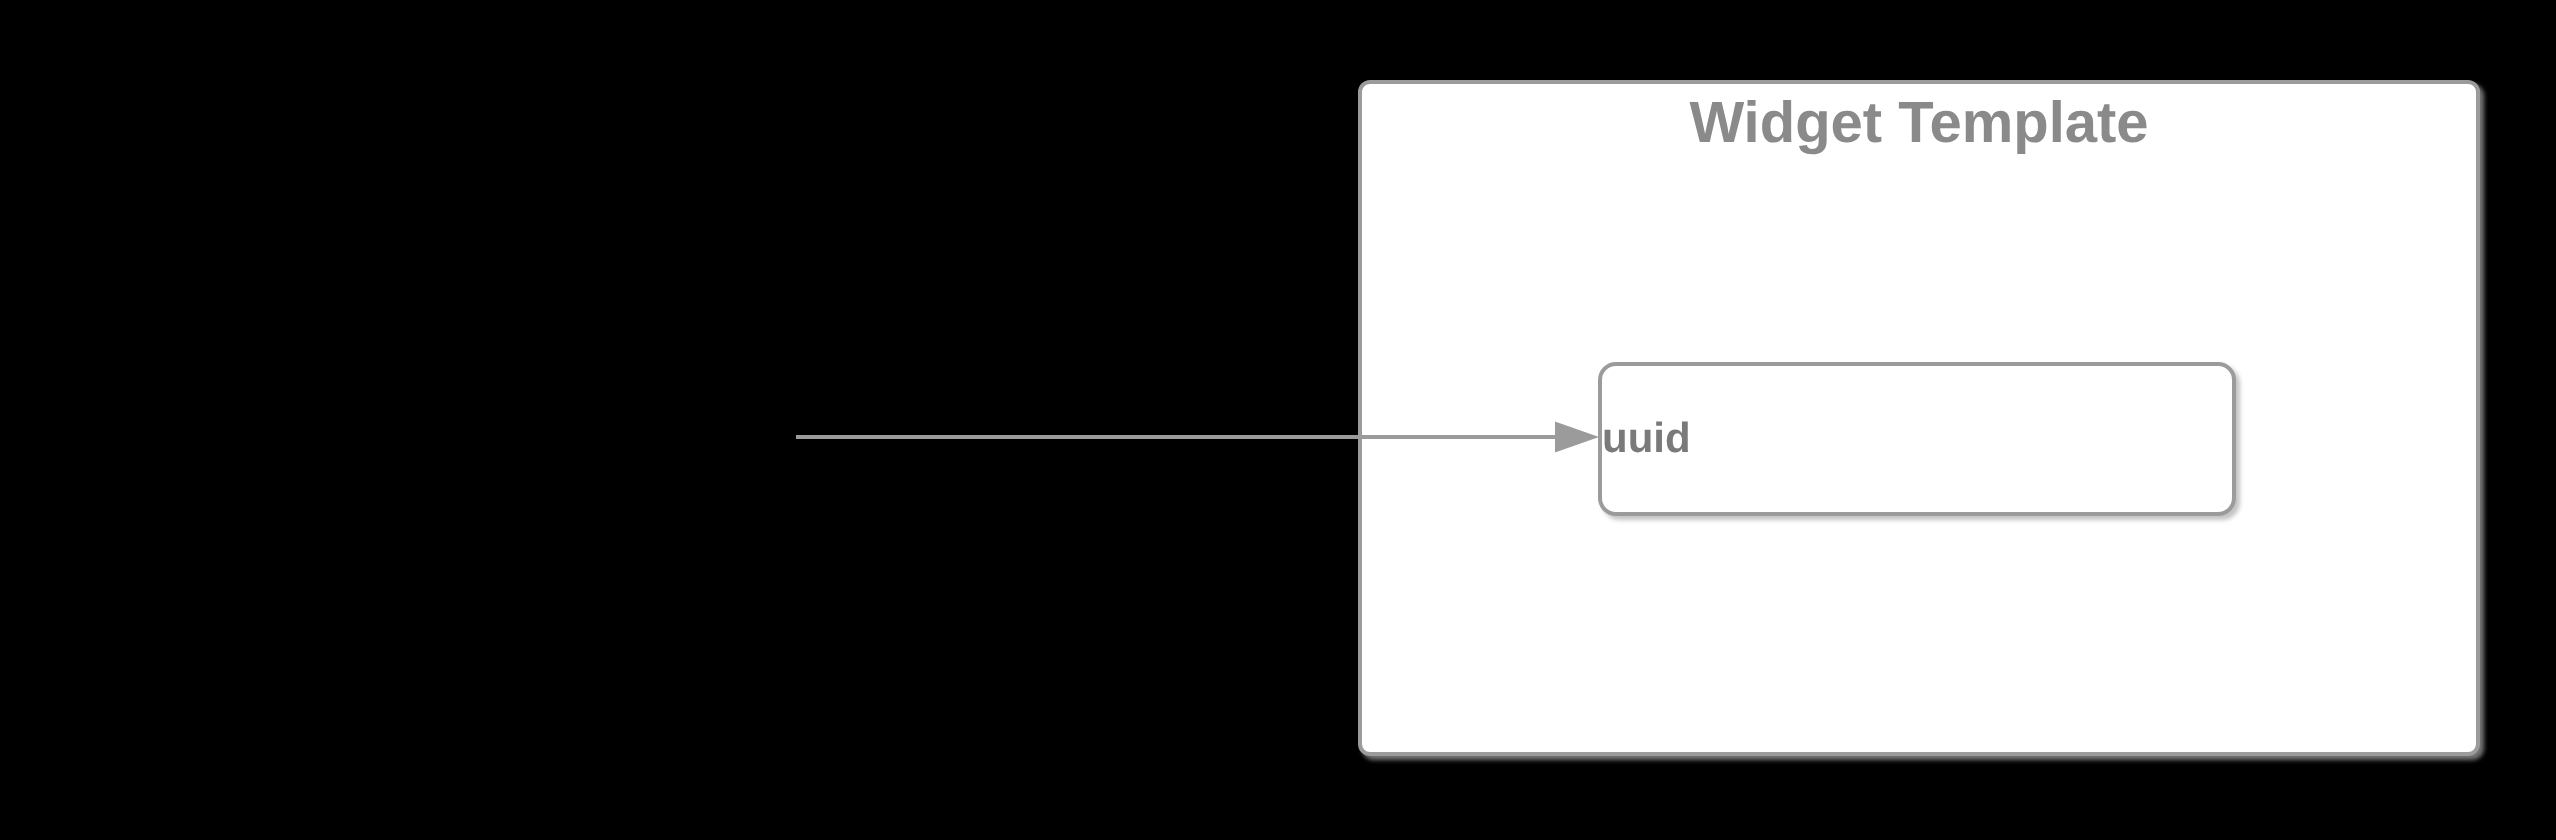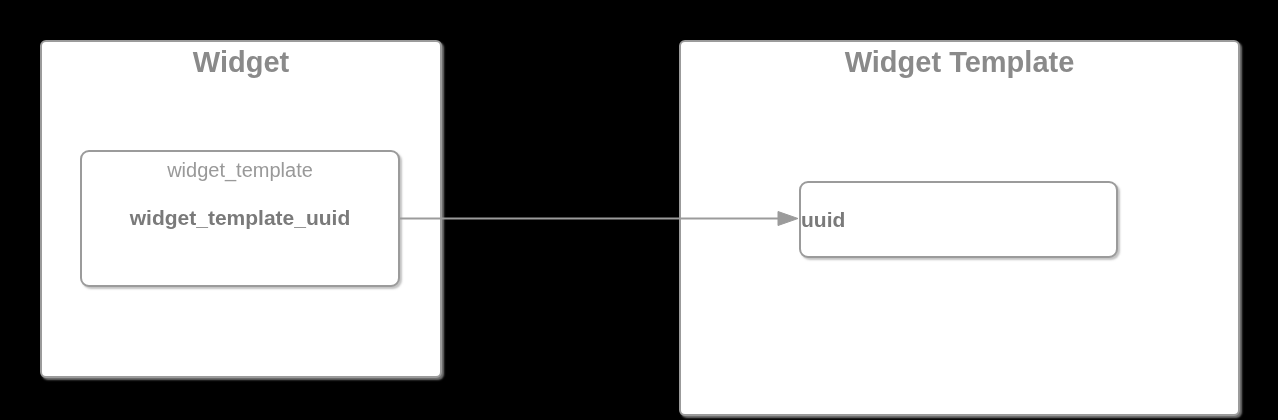--- a/index.html
+++ b/index.html
@@ -76,39 +76,31 @@
     z-index: 5;
   }
   
   #entity-widget {
     left: 40px; top: 40px; width: 402px; height: 338px;
   }
   #entity-widget .attr-box {
     left: 38px; top: 108px; width: 320px; height: 137px;
   }
   #entity-widget-template {
-    left: 679px; top: 40px; width: 561px; height: 376px;
+    left: 679px; top: 40px; width: 561px; height: 338px;
   }
   #entity-widget-template .attr-box {
     left: 118px; top: 139px; width: 319px; height: 77px;
   }
 </style>
 </head>
 <body>
 
 <div class="canvas">
 
-  <div class="entity" id="entity-widget">
-    <div class="entity-title">Widget</div>
-    <div class="attr-box two-rows">
-      <div class="attr-regular">widget_template</div>
-      <div class="attr-spacer"></div>
-      <div class="attr-bold">widget_template_uuid</div>
-    </div>
-  </div>
 
   <div class="entity" id="entity-widget-template">
     <div class="entity-title">Widget Template</div>
     <div class="attr-box centered">
       <div class="attr-bold">uuid</div>
     </div>
   </div>
 
   <svg class="connector-svg" viewBox="0 0 404 18" xmlns="http://www.w3.org/2000/svg">
     <line x1="0" y1="8.5" x2="382" y2="8.5" stroke="#9b9b9b" stroke-width="2"></line>

